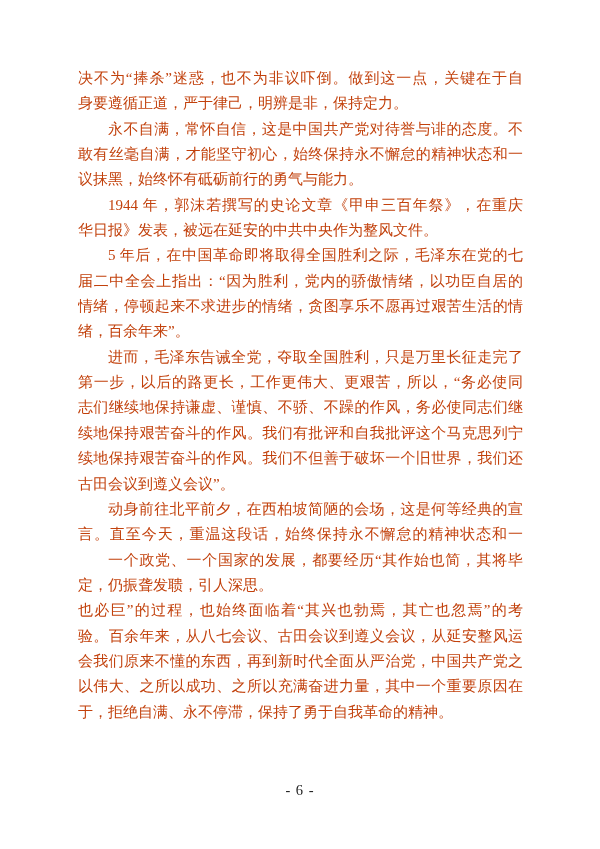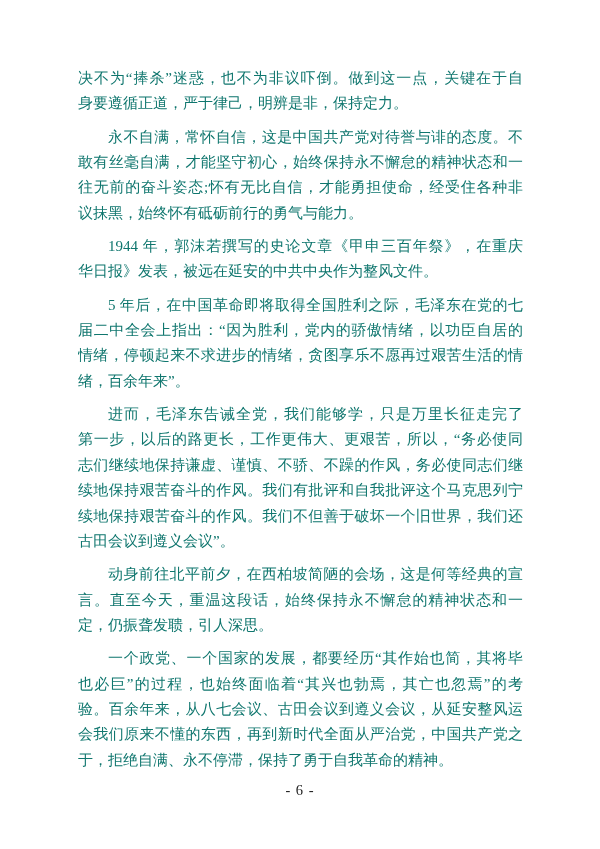--- a/index.html
+++ b/index.html
@@ -22,31 +22,30 @@
   .text-block {
     position: absolute;
     left: 78px;
     top: 66px;
     width: 445px;
   }
   .line {
     font-size: 15px;
     line-height: 25.35px;
     height: 25.35px;
-    color: #0f766e;
+    color: #c2410c;
     text-align: justify;
     text-align-last: left;
     overflow: hidden;
   }
   .line.fill {
     text-align-last: justify;
   }
   .line.indent {
     text-indent: 2em;
-    margin-top: 8px;
   }
   .footer {
     position: absolute;
     left: 0;
     right: 0;
     top: 782px;
     text-align: center;
     font-size: 14.5px;
     color: #1d1d1d;
     letter-spacing: 1px;
@@ -54,37 +53,37 @@
 </style>
 </head>
 <body style="background: rgb(255, 255, 255);">
 
 <div class="page" style="background: rgb(255, 255, 255);">
   <div class="text-block">
       <div class="line fill">决不为“捧杀”迷惑，也不为非议吓倒。做到这一点，关键在于自</div>
       <div class="line">身要遵循正道，严于律己，明辨是非，保持定力。</div>
       <div class="line fill indent">永不自满，常怀自信，这是中国共产党对待誉与诽的态度。不</div>
       <div class="line fill">敢有丝毫自满，才能坚守初心，始终保持永不懈怠的精神状态和一</div>
-      <div class="line fill">往无前的奋斗姿态;怀有无比自信，才能勇担使命，经受住各种非</div>
       <div class="line">议抹黑，始终怀有砥砺前行的勇气与能力。</div>
       <div class="line fill indent">1944 年，郭沫若撰写的史论文章《甲申三百年祭》，在重庆《新</div>
       <div class="line">华日报》发表，被远在延安的中共中央作为整风文件。</div>
       <div class="line fill indent">5 年后，在中国革命即将取得全国胜利之际，毛泽东在党的七</div>
       <div class="line fill">届二中全会上指出：“因为胜利，党内的骄傲情绪，以功臣自居的</div>
       <div class="line fill">情绪，停顿起来不求进步的情绪，贪图享乐不愿再过艰苦生活的情</div>
       <div class="line">绪，百余年来”。</div>
-      <div class="line fill indent">进而，毛泽东告诫全党，我们能够学，只是万里长征走完了</div>
+      <div class="line fill indent">进而，毛泽东告诫全党，夺取全国胜利，只是万里长征走完了</div>
       <div class="line fill">第一步，以后的路更长，工作更伟大、更艰苦，所以，“务必使同</div>
       <div class="line fill">志们继续地保持谦虚、谨慎、不骄、不躁的作风，务必使同志们继</div>
       <div class="line fill">续地保持艰苦奋斗的作风。我们有批评和自我批评这个马克思列宁</div>
       <div class="line fill">续地保持艰苦奋斗的作风。我们不但善于破坏一个旧世界，我们还将</div>
       <div class="line">古田会议到遵义会议”。</div>
       <div class="line fill indent">动身前往北平前夕，在西柏坡简陋的会场，这是何等经典的宣</div>
       <div class="line fill">言。直至今天，重温这段话，始终保持永不懈怠的精神状态和一</div>
+      <div class="line fill indent">一个政党、一个国家的发展，都要经历“其作始也简，其将毕</div>
       <div class="line">定，仍振聋发聩，引人深思。</div>
-      <div class="line fill indent">一个政党、一个国家的发展，都要经历“其作始也简，其将毕</div>
       <div class="line fill">也必巨”的过程，也始终面临着“其兴也勃焉，其亡也忽焉”的考</div>
       <div class="line fill">验。百余年来，从八七会议、古田会议到遵义会议，从延安整风运</div>
       <div class="line fill">会我们原来不懂的东西，再到新时代全面从严治党，中国共产党之所</div>
+      <div class="line fill">以伟大、之所以成功、之所以充满奋进力量，其中一个重要原因在</div>
       <div class="line">于，拒绝自满、永不停滞，保持了勇于自我革命的精神。</div>
     </div>
   <div class="footer">- 6 -</div>
 </div>
 
 </body></html>

